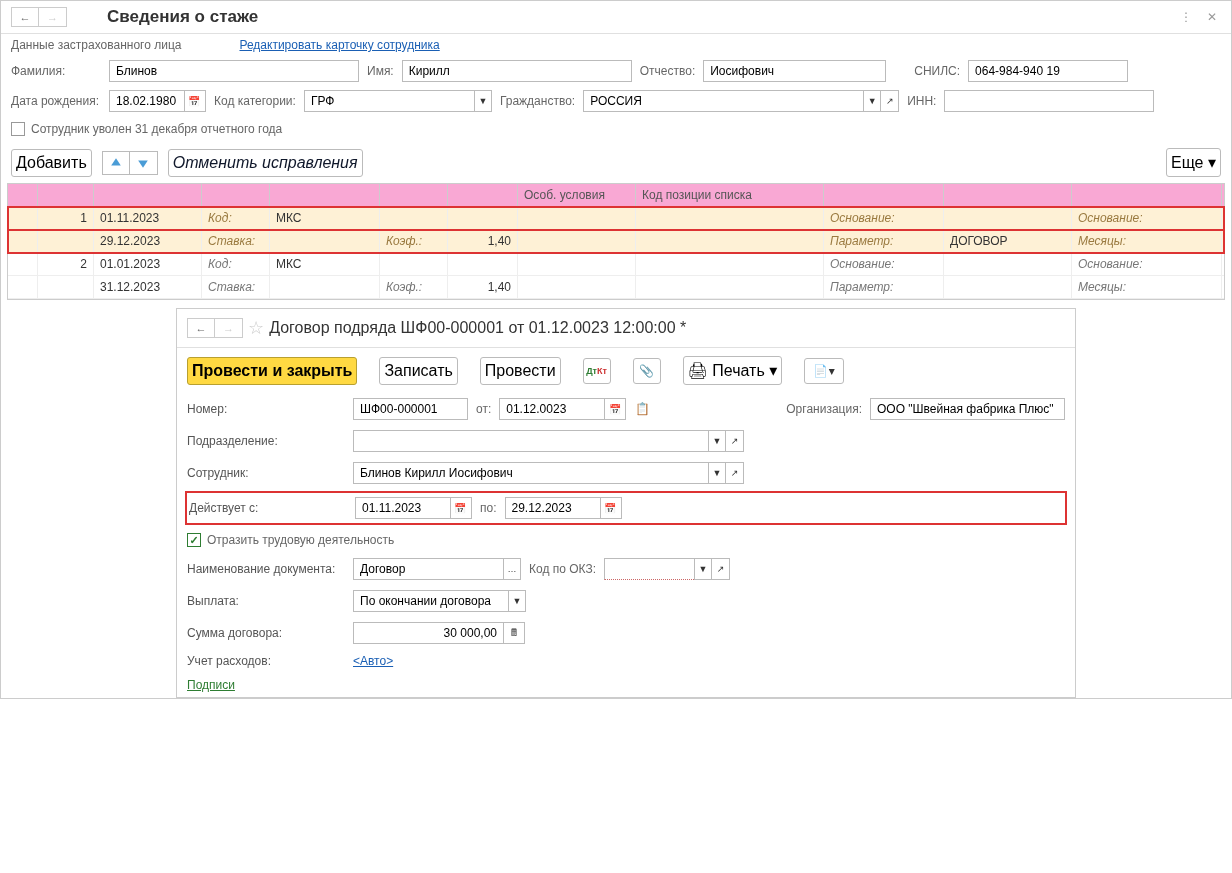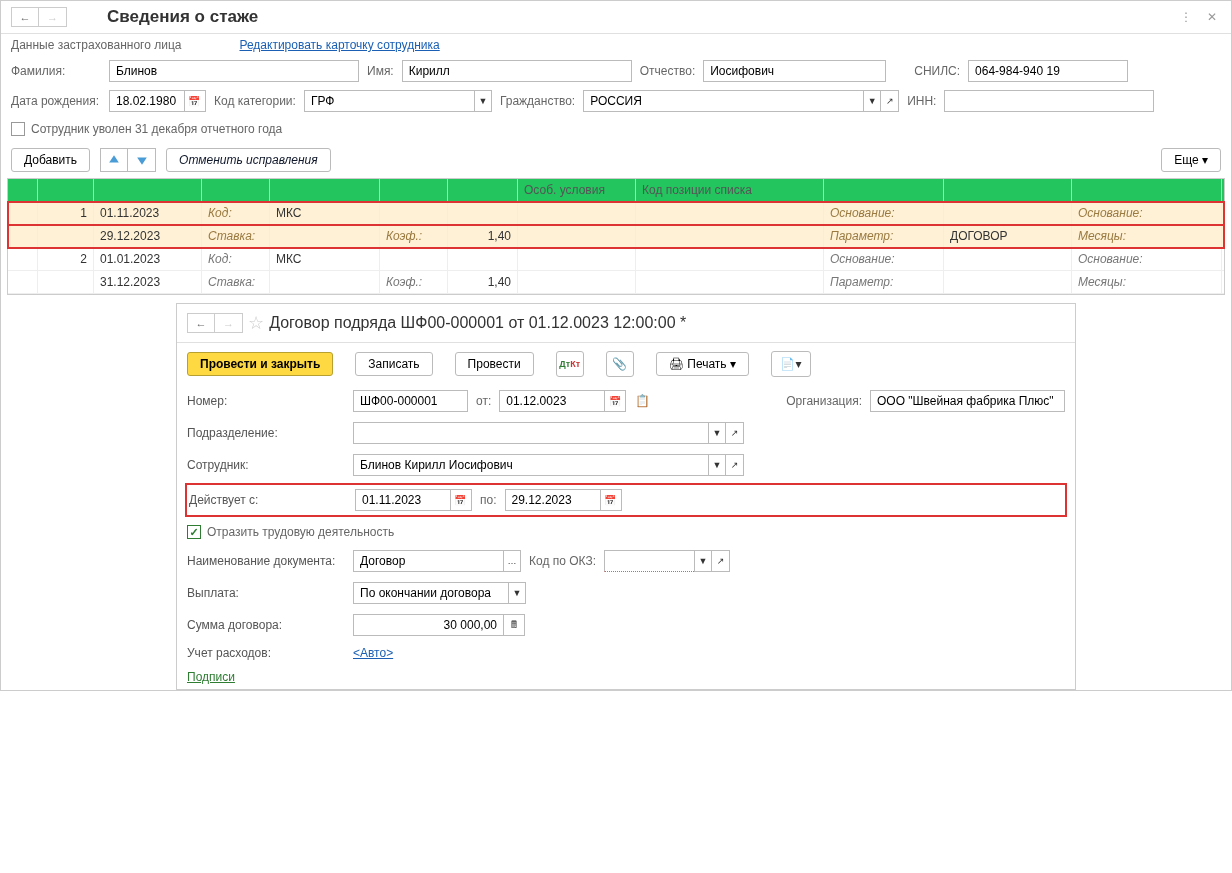--- a/index.html
+++ b/index.html
@@ -20,28 +20,28 @@
 .date-btn { width: 22px; height: 22px; border: 1px solid #bbb; background: #fff; display: flex; align-items: center; justify-content: center; cursor: pointer; font-size: 10px; }
 .select { display: flex; }
 .select .input { border-right: none; flex: 1; }
 .select-btn { width: 18px; height: 22px; border: 1px solid #bbb; background: #fff; display: flex; align-items: center; justify-content: center; cursor: pointer; font-size: 9px; }
 .select-btn + .select-btn { border-left: none; }
 .checkbox-row { display: flex; align-items: center; gap: 6px; padding: 6px 10px; }
 .chk { width: 14px; height: 14px; border: 1px solid #999; background: #fff; display: inline-flex; align-items: center; justify-content: center; }
 .chk.checked { border-color: #2e7d32; }
 .chk.checked::after { content: "✓"; color: #2e7d32; font-size: 11px; font-weight: bold; }
 .toolbar { display: flex; align-items: center; padding: 6px 10px; gap: 10px; }
-.btn { border: 1px solid #bbb; background: #fff; padding: 4px 12px; cursor: pointer; font-size: 12px; border-radius: 3px; }
+.btn { border: 1px solid #bbb; background: #fff; padding: 4px 4px; cursor: pointer; font-size: 16px; border-radius: 3px; }
 .btn.disabled { color: #0f172a; font-style: italic; }
 .btn.primary { background: #ffd942; border-color: #b8a030; font-weight: bold; }
 .arrow-btn { width: 28px; height: 24px; border: 1px solid #bbb; background: #fff; display: inline-flex; align-items: center; justify-content: center; cursor: pointer; }
 .arrow-btn svg { width: 12px; height: 12px; }
 .spacer { flex: 1; }
 .table { border: 1px solid #ccc; margin: 0 6px 6px 6px; }
-.thead { display: flex; background: #22c55e; border-bottom: 1px solid #ccc; }
+.thead { display: flex; background: #f9a8d4; border-bottom: 1px solid #ccc; }
 .thead .th { padding: 4px 6px; border-right: 1px solid #ccc; font-size: 12px; color: #555; }
 .trow { display: flex; border-bottom: 1px solid #eee; }
 .trow .td { padding: 4px 6px; border-right: 1px solid #eee; font-size: 12px; display: flex; align-items: center; }
 .trow.highlight { background: #fef1d6; outline: 2px solid #d33; outline-offset: -1px; }
 .italic { font-style: italic; color: #777; }
 .trow.highlight .italic { color: #9a7a40; }
 .subwindow { border: 1px solid #ccc; margin: 8px 0 0 175px; width: 900px; background: #fff; }
 .subwindow .titlebar { padding: 8px 10px; }
 .star { color: #ccc; font-size: 18px; margin: 0 5px; }
 .sub-title { font-size: 16px; font-weight: normal; }

